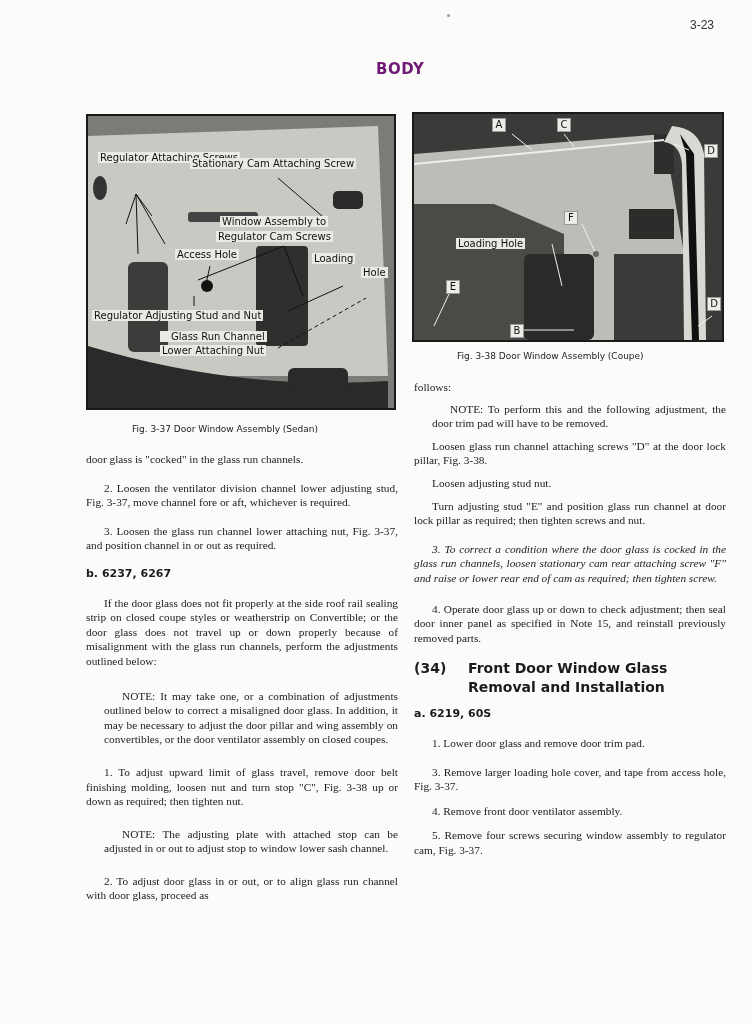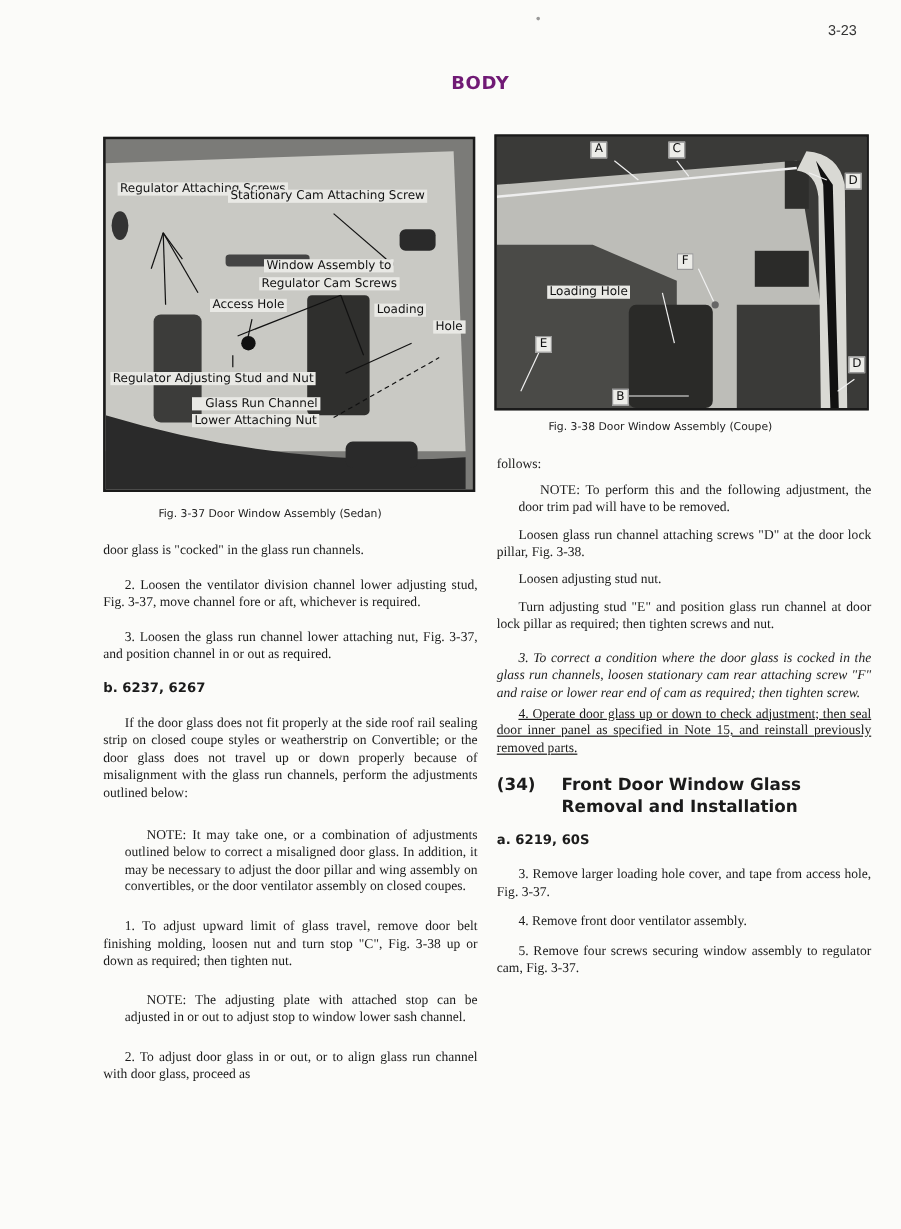--- a/index.html
+++ b/index.html
@@ -135,22 +135,23 @@
   <p class="para" style="margin-top:18px;">2. To adjust door glass in or out, or to align glass run channel with door glass, proceed as</p>
 </div>
 
 <div class="abs col" style="left:414px;top:380px;">
   <p class="flush">follows:</p>
   <p class="note" style="margin-top:7px;">NOTE: To perform this and the following adjustment, the door trim pad will have to be removed.</p>
   <p class="para" style="margin-top:8px;">Loosen glass run channel attaching screws "D" at the door lock pillar, Fig. 3-38.</p>
   <p class="para" style="margin-top:8px;">Loosen adjusting stud nut.</p>
   <p class="para" style="margin-top:8px;">Turn adjusting stud "E" and position glass run channel at door lock pillar as required; then tighten screws and nut.</p>
   <p class="para" style="margin-top:14px;font-style:italic;">3. To correct a condition where the door glass is cocked in the glass run channels, loosen stationary cam rear attaching screw "F" and raise or lower rear end of cam as required; then tighten screw.</p>
-  <p class="para" style="margin-top:2px;text-decoration:underline;">4. Operate door glass up or down to check adjustment; then seal door inner panel as specified in Note 15, and reinstall previously removed parts.</p>
+  <p class="para" style="margin-top:16px;">4. Operate door glass up or down to check adjustment; then seal door inner panel as specified in Note 15, and reinstall previously removed parts.</p>
   <div class="heading" style="margin-top:14px;">
     <span class="num">(34)</span><span>Front Door Window Glass</span>
     <span class="t2">Removal and Installation</span>
   </div>
   <p class="sub" style="margin-top:10px;">a. 6219, 60S</p>
+  <p class="para" style="margin-top:14px;">1. Lower door glass and remove door trim pad.</p>
   <p class="para" style="margin-top:14px;">3. Remove larger loading hole cover, and tape from access hole, Fig. 3-37.</p>
   <p class="para" style="margin-top:10px;">4. Remove front door ventilator assembly.</p>
   <p class="para" style="margin-top:10px;">5. Remove four screws securing window assembly to regulator cam, Fig. 3-37.</p>
 </div>
 
 </body></html>

